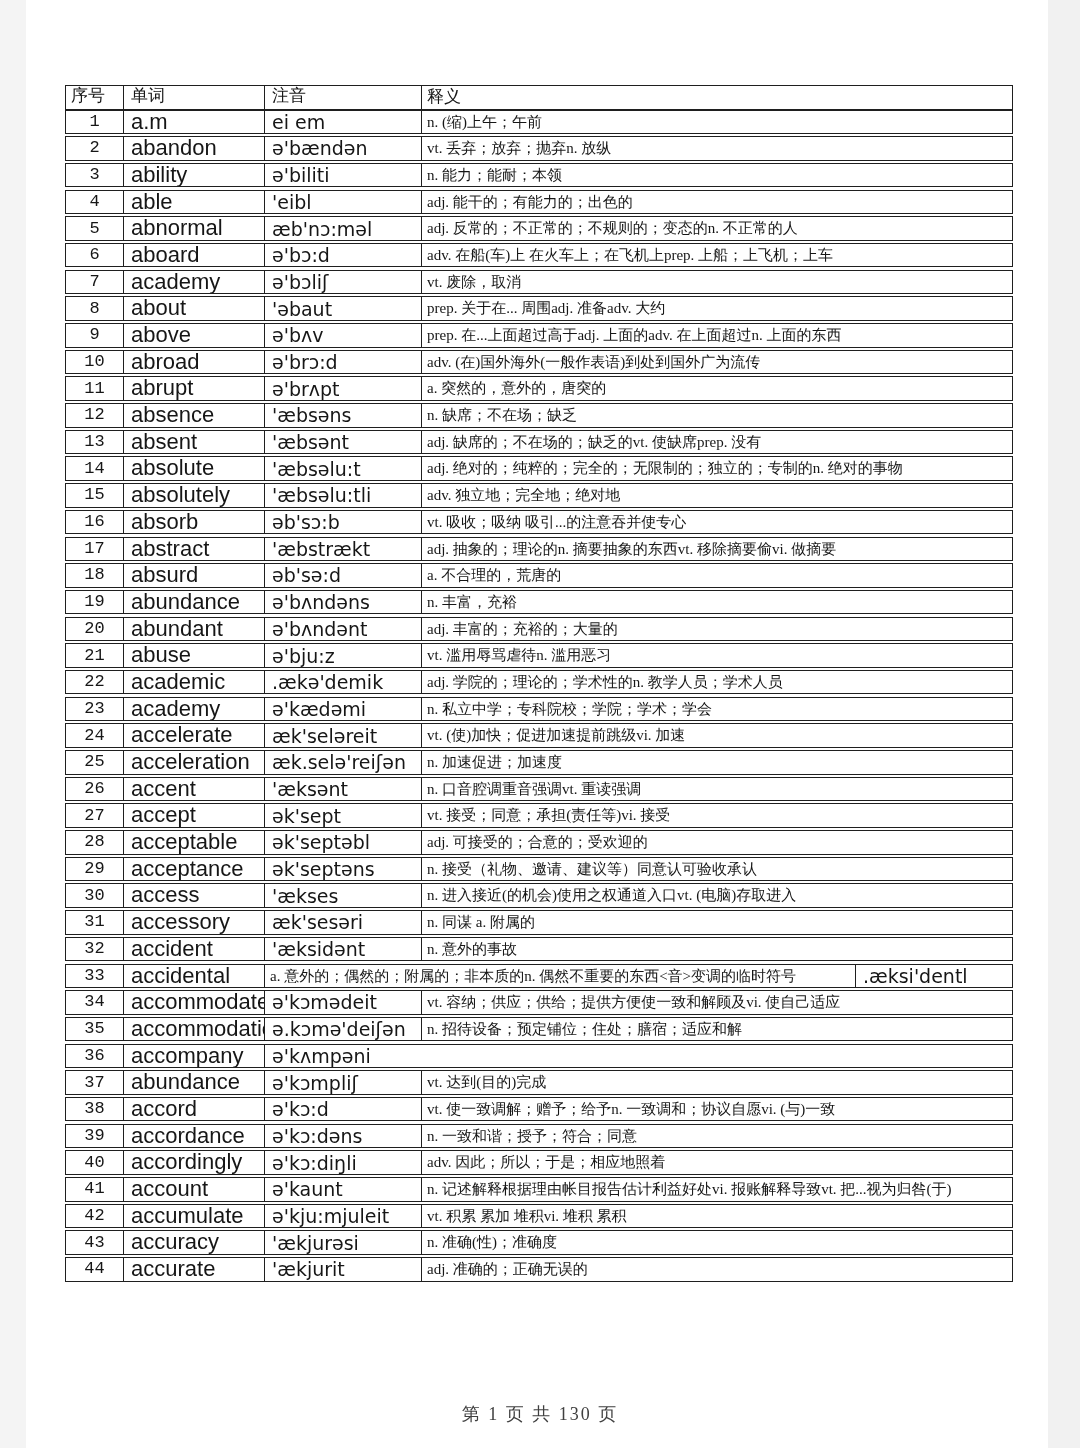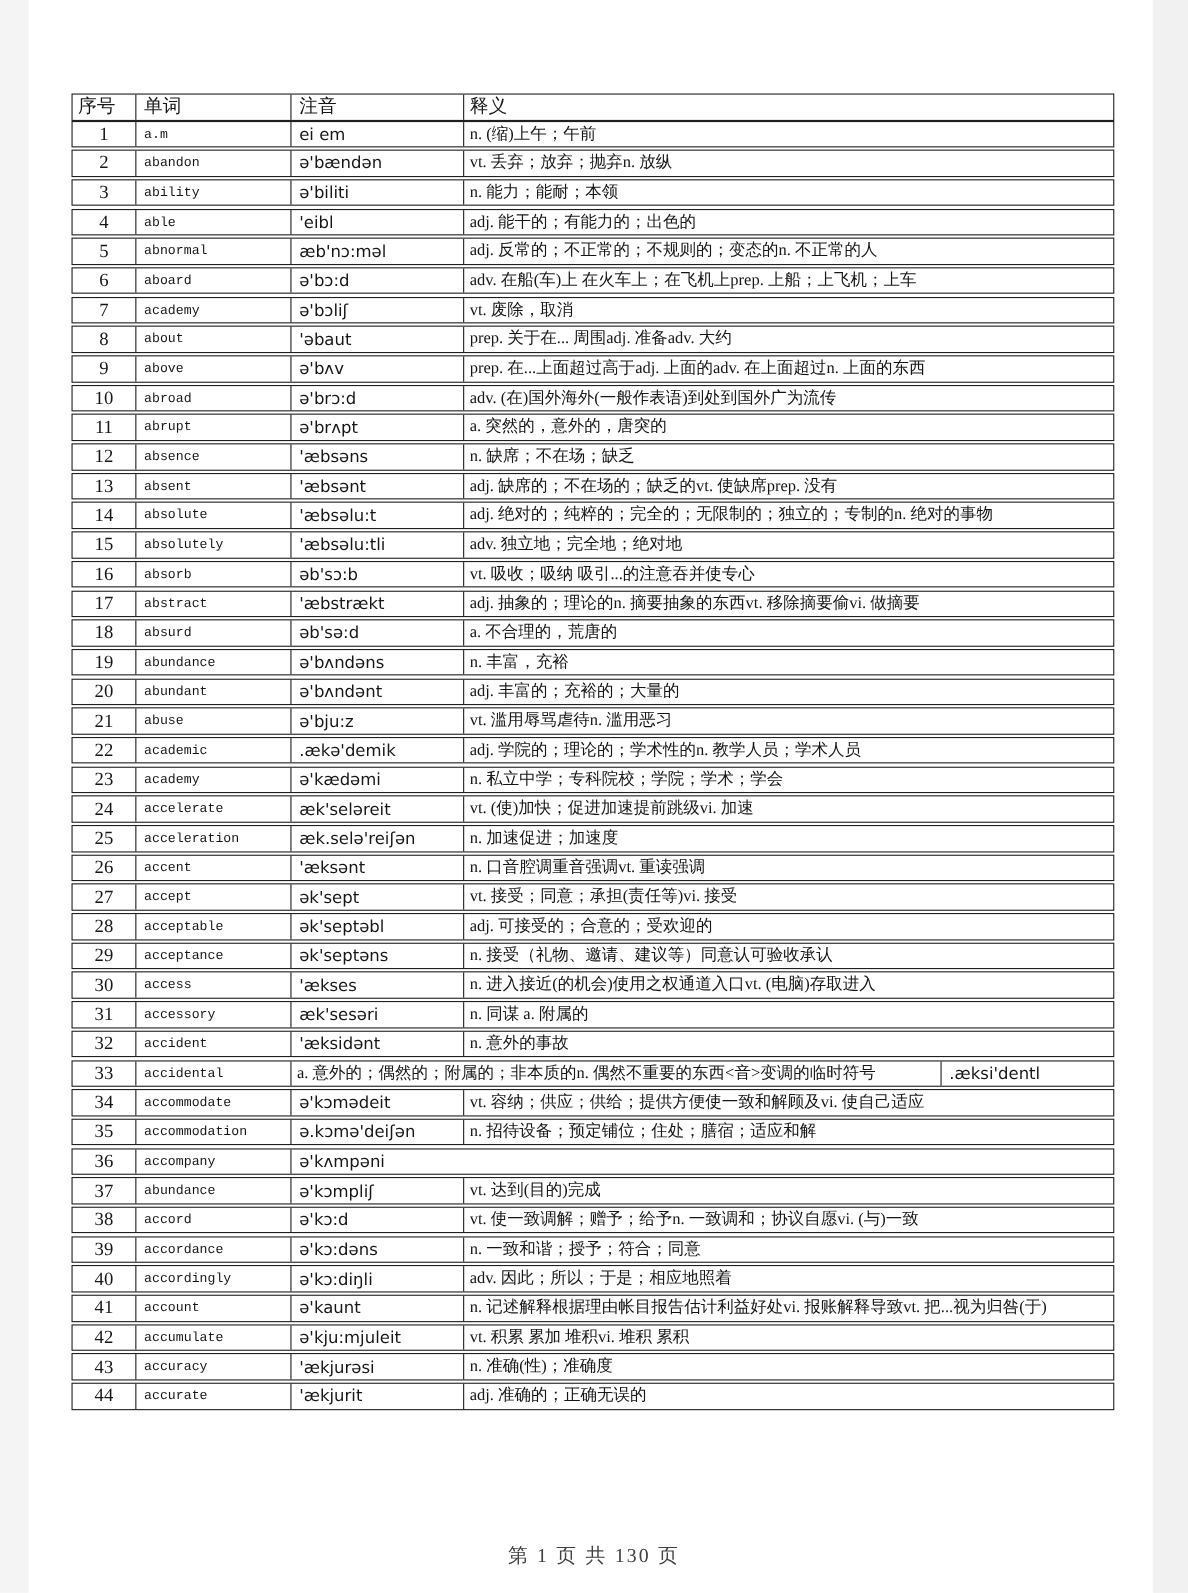--- a/index.html
+++ b/index.html
@@ -13,41 +13,41 @@
   .strip-right{position:absolute;left:1048px;top:0;width:32px;height:1448px;background:#f1f1f1;}
   .vtable{position:absolute;left:65px;top:85px;width:948px;}
   .vrow{
     display:flex;align-items:stretch;background:#fff;
     border:1.4px solid #1f1f1f;min-height:24.5px;
   }
   .vrow + .vrow{margin-top:2.2px;}
   .cell{line-height:22px;}
   .c-num{
     width:57px;display:flex;align-items:center;justify-content:center;
-    font-family:Liberation Serif, serif;font-size:17px;
+    font-family:Liberation Mono, monospace;font-size:17px;
   }
   .c-word{
     width:141px;border-left:1.4px solid #1f1f1f;padding:0 2px 0 7px;
     display:flex;align-items:flex-start;
-    font-family:Liberation Mono, monospace;font-size:12px;
+    font-family:Liberation Sans, sans-serif;font-size:22px;
     overflow:hidden;white-space:nowrap;
   }
   .c-pron{
     width:157px;border-left:1.4px solid #1f1f1f;padding:0 2px 0 7px;
     display:flex;align-items:center;
-    font-family:"DejaVu Sans",sans-serif;font-size:15px;
+    font-family:"DejaVu Sans",sans-serif;font-size:19px;
     overflow:hidden;white-space:nowrap;
   }
   .c-def{
     flex:1;border-left:1.4px solid #1f1f1f;padding:0 16px 0 5px;
     font-family:"Liberation Serif","DejaVu Serif",serif;font-size:15px;line-height:22.5px;
   }
   .vhead .cell{font-size:17px;}
   .vhead .c-num{justify-content:flex-start;padding-left:5px;}
-  .vhead .c-word,.vhead .c-pron{font-family:Liberation Sans, sans-serif;align-items:center;}
+  .vhead .c-word,.vhead .c-pron{font-family:Liberation Mono, monospace;align-items:center;}
   .vhead .c-def{display:flex;align-items:center;font-size:17px;}
   .footer{
     position:absolute;left:0;top:1402px;width:1080px;text-align:center;
     font-family:"Liberation Serif",serif;font-size:18px;color:#404040;letter-spacing:2px;
   }
 </style>
 </head>
 <body>
 
 <div class="strip-left"></div>

